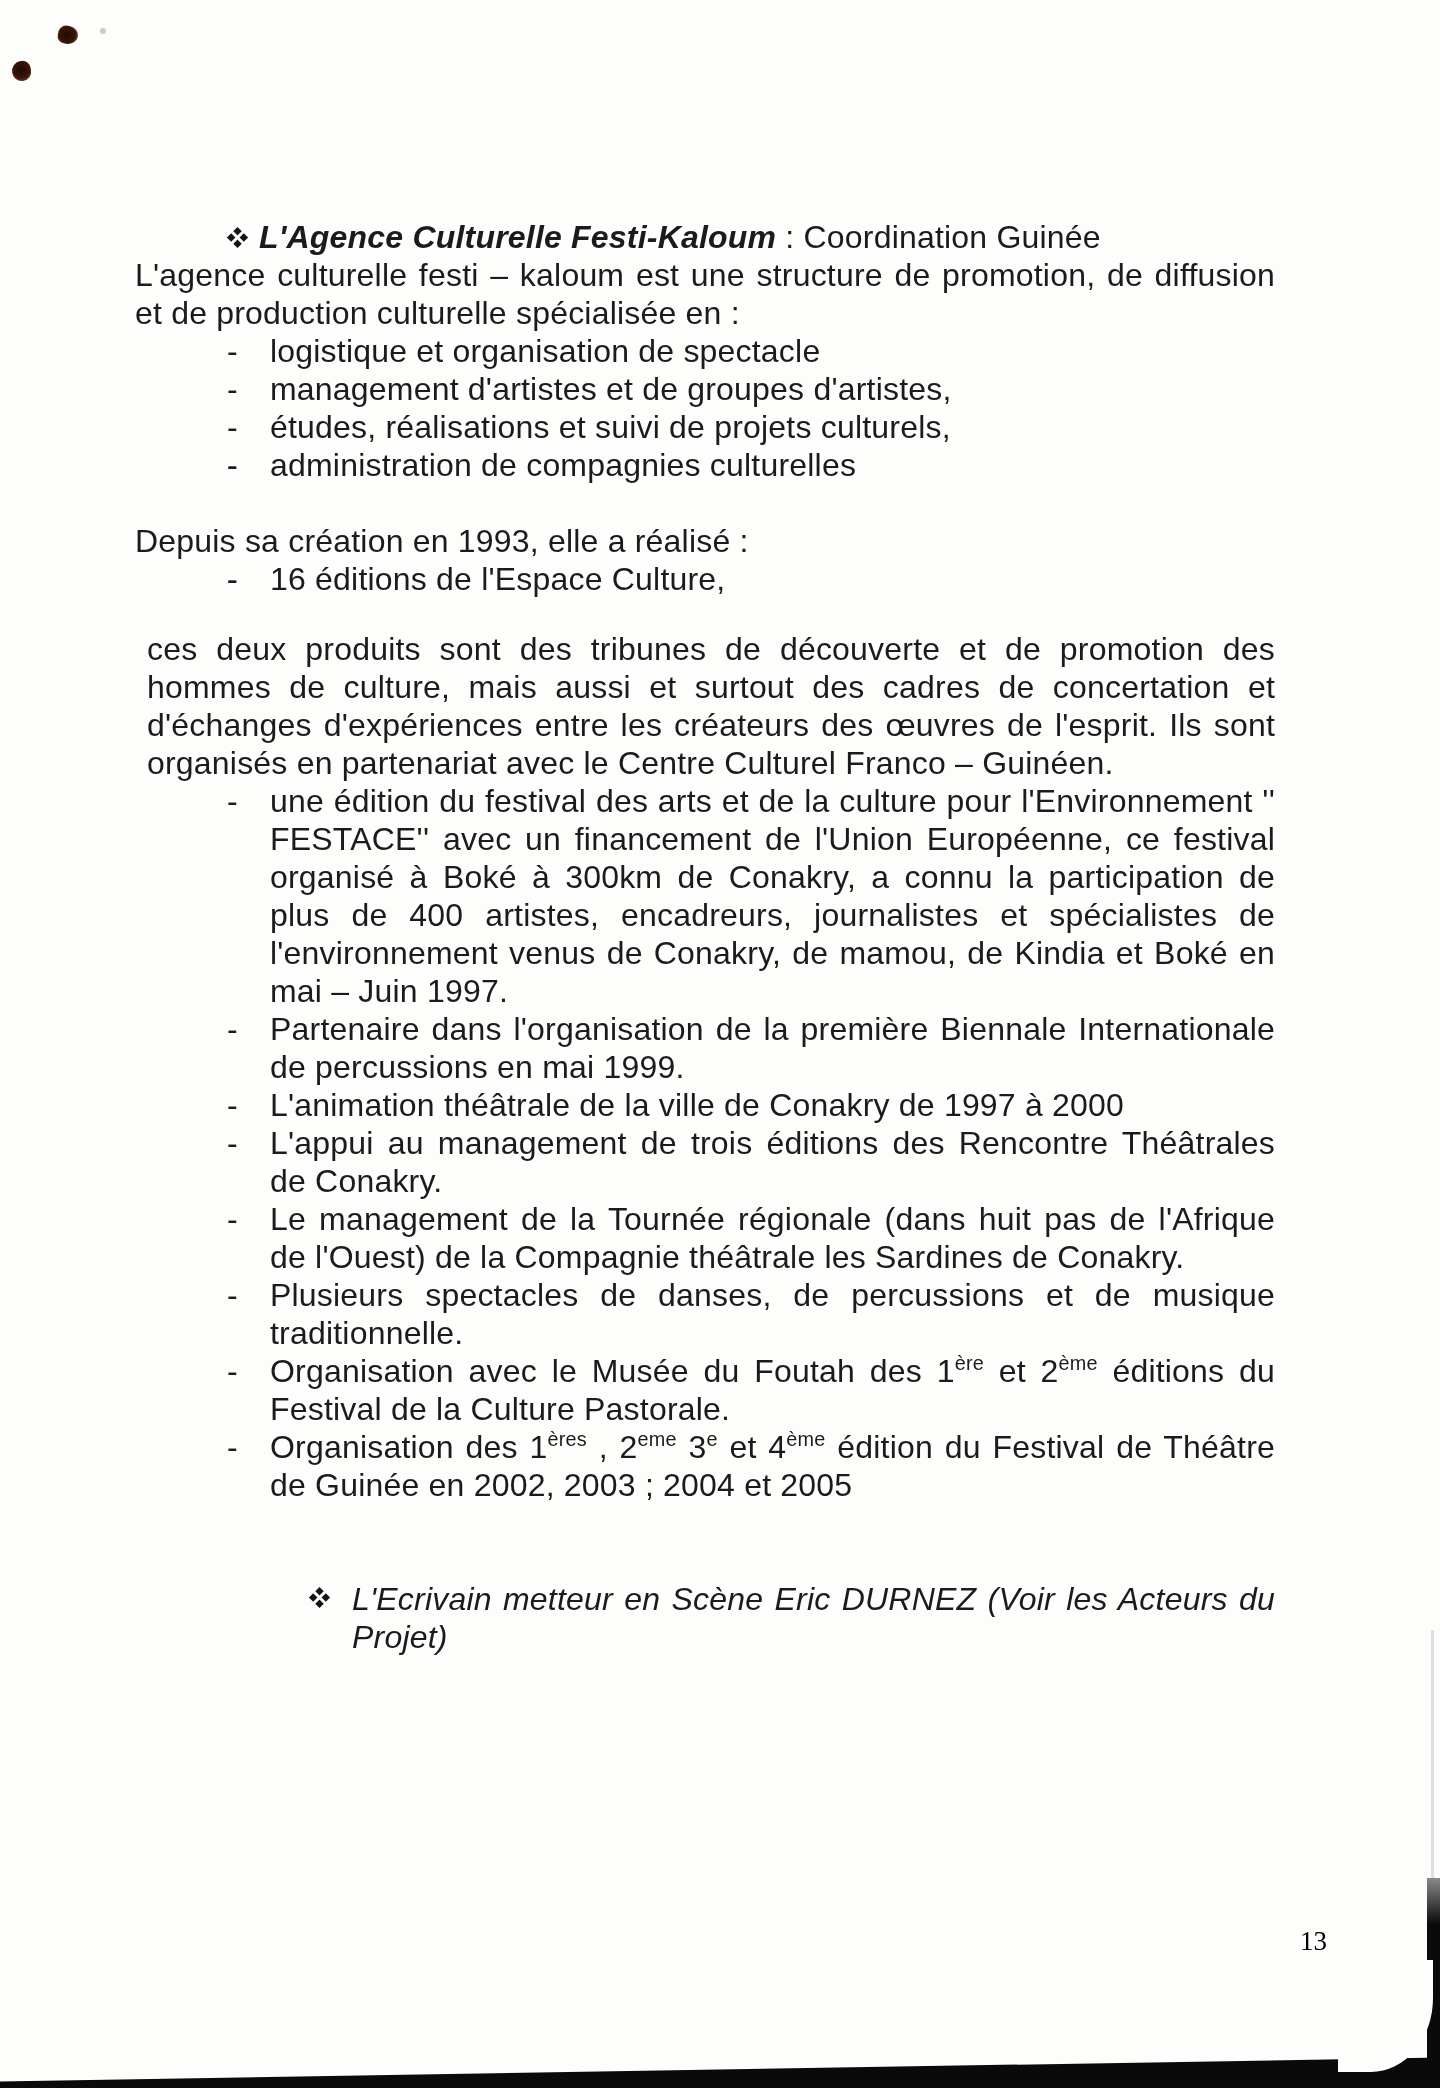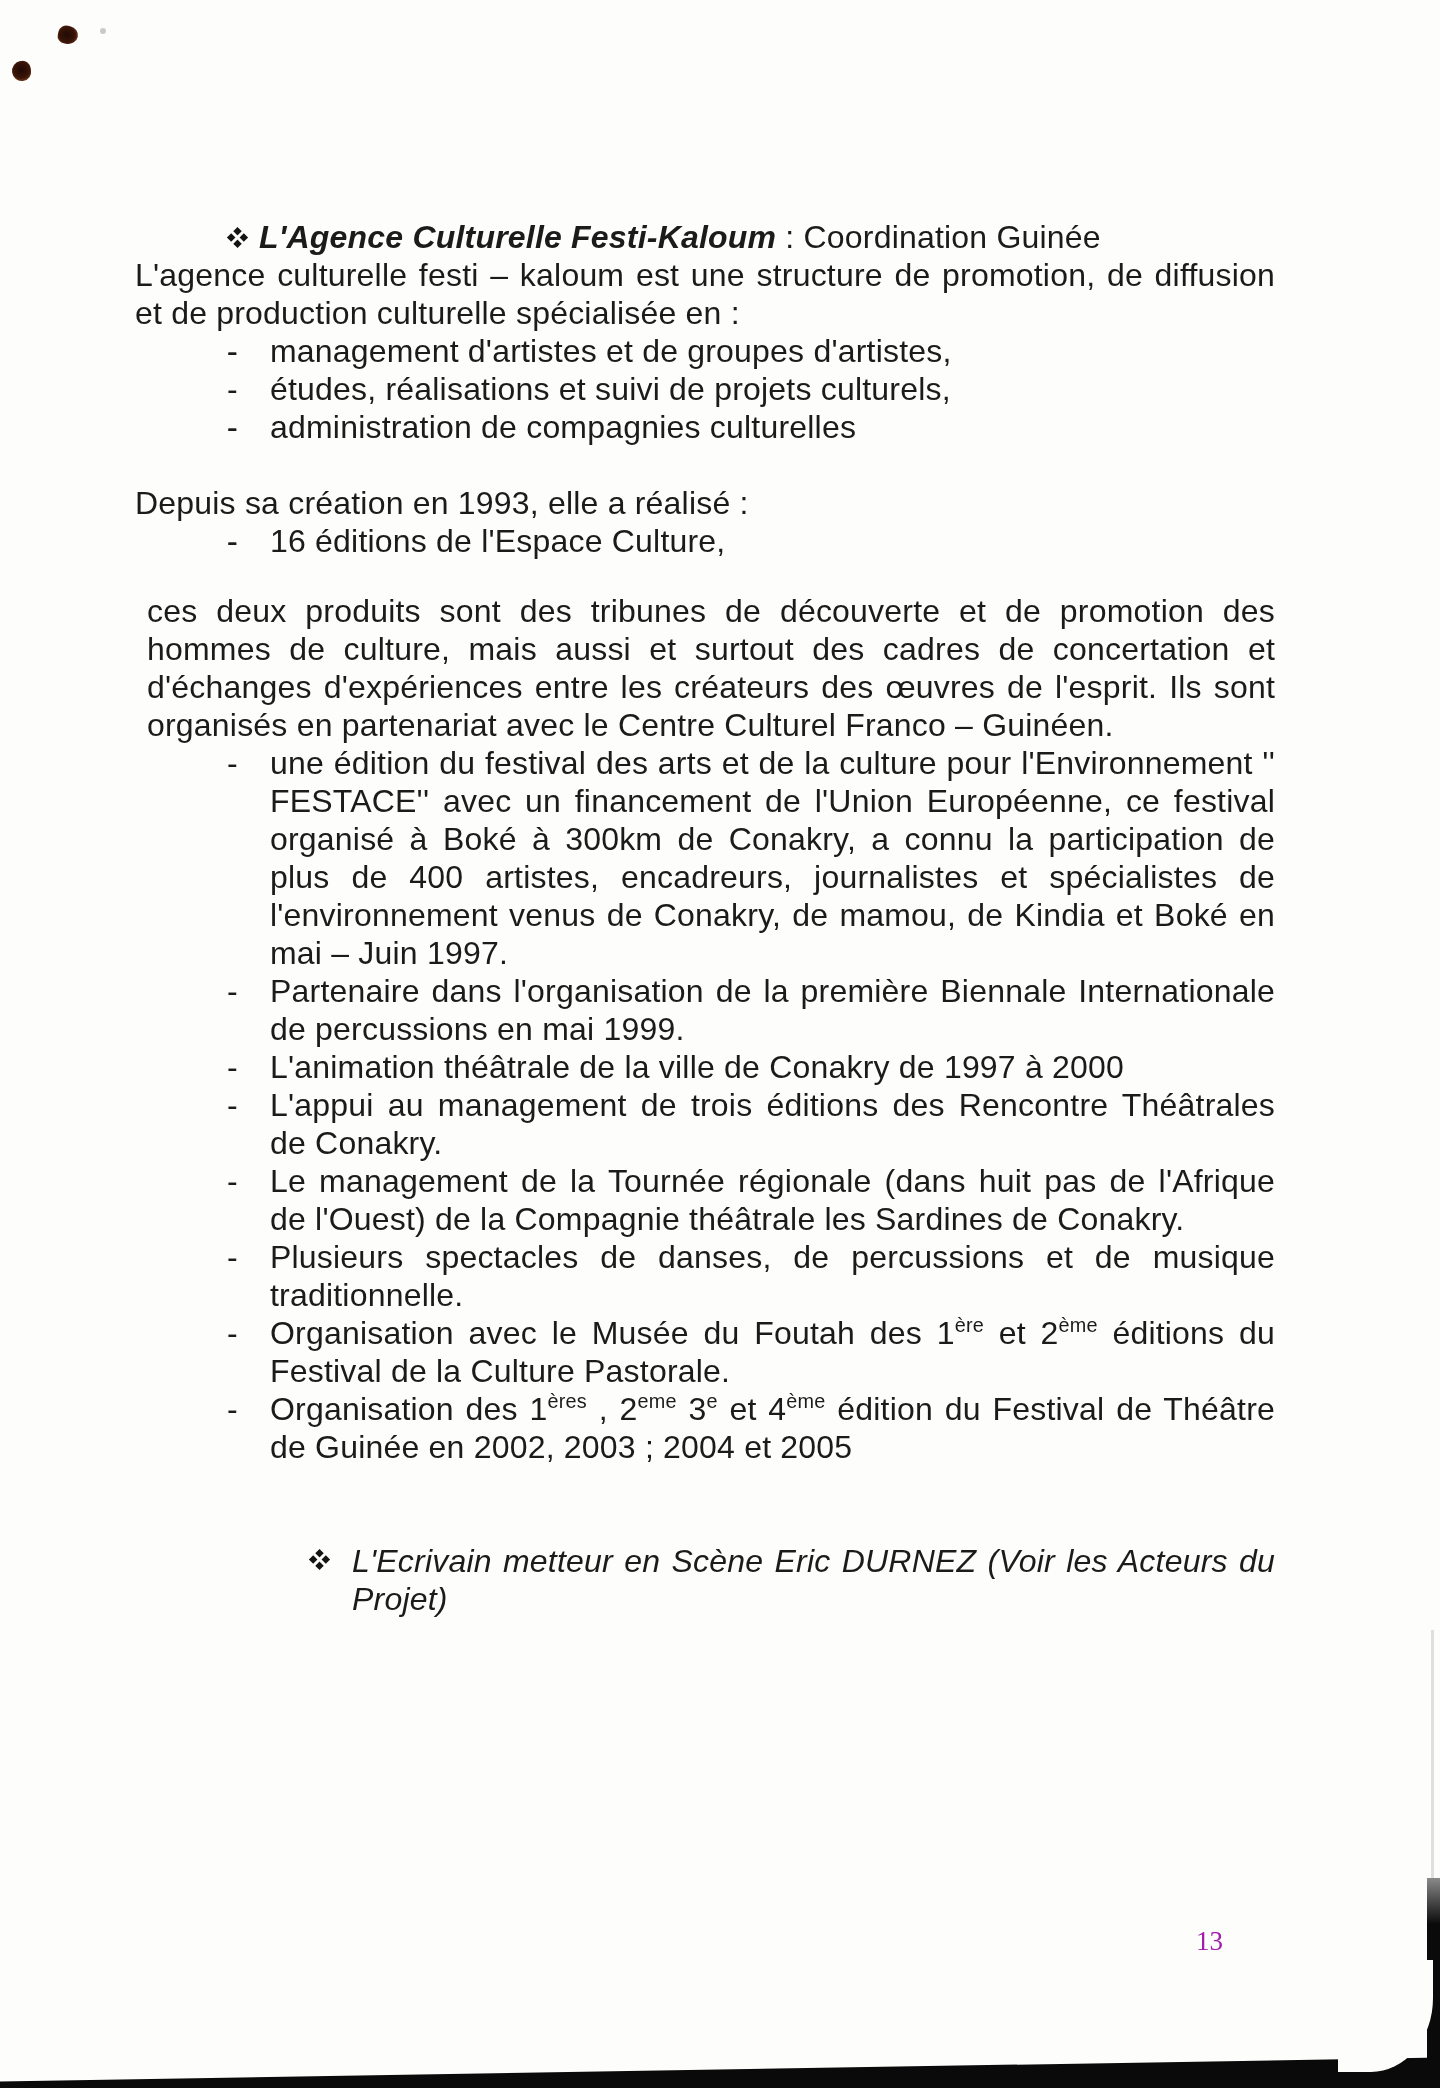--- a/index.html
+++ b/index.html
@@ -83,25 +83,25 @@
     padding-left: 42px;
     position: relative;
     font-weight: normal;
     font-style: italic;
     text-align: justify;
     text-align-last: left;
   }
   .h2 .diamond-icon { position: absolute; left: 2px; top: 10px; }
   .page-number {
     position: absolute;
-    left: 1196px;
+    left: 1300px;
     top: 1926px;
     font-family: "Liberation Serif", "DejaVu Serif", serif;
     font-size: 27px;
-    color: #a21caf;
+    color: #000000;
   }
   
   .spot1 {
     position: absolute; left: 58px; top: 26px;
     width: 20px; height: 18px;
     background: radial-gradient(circle at 45% 50%, #200b04 0%, #3a1408 55%, #7a4526 85%, rgba(122,69,38,0) 100%);
     border-radius: 46% 54% 58% 42%;
     transform: rotate(12deg);
   }
   .spot2 {
@@ -162,20 +162,21 @@
 
     <div class="h1">
       <span class="diamond-icon"></span><span class="bold-italic">L'Agence Culturelle Festi-Kaloum</span><span> : Coordination Guinée</span>
     </div>
 
     <p class="justified">L'agence culturelle festi – kaloum est une structure de promotion, de diffusion et de production culturelle spécialisée en :</p>
 
     <ul class="plain-list services">
       <li>
         <span class="dash">-</span>
+        <span>logistique et organisation de spectacle</span>
       </li>
       <li>
         <span class="dash">-</span>
         <span>management d'artistes et de groupes d'artistes,</span>
       </li>
       <li>
         <span class="dash">-</span>
         <span>études, réalisations et suivi de projets culturels,</span>
       </li>
       <li>

